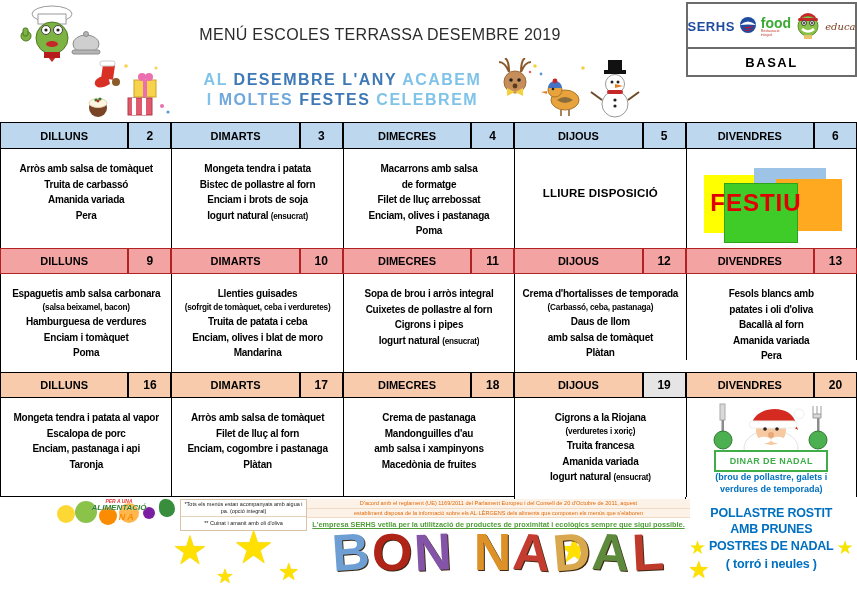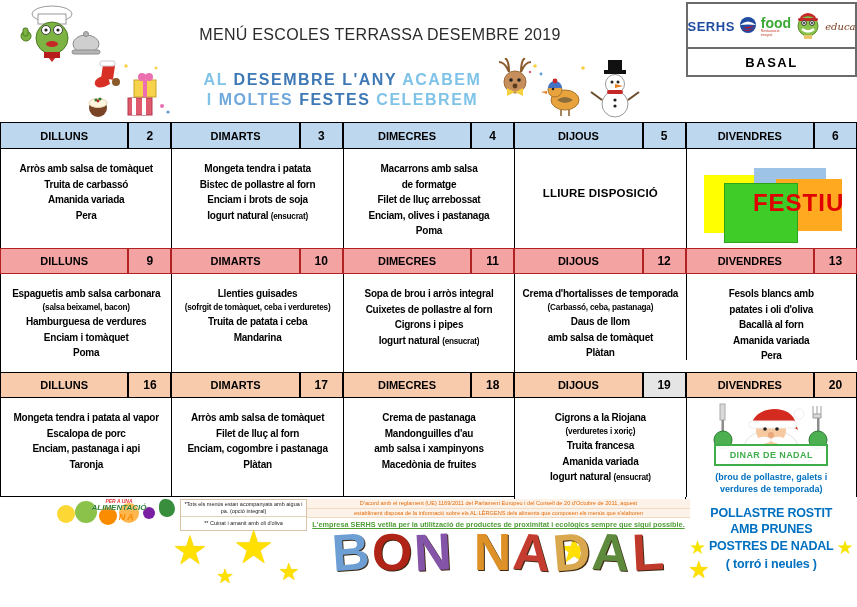--- a/index.html
+++ b/index.html
@@ -43,27 +43,27 @@
   .lliure{display:flex;width:100%;height:100%;align-items:center;justify-content:center;
           font-weight:bold;font-size:11.5px;padding:0;margin-top:-12px;letter-spacing:.2px;}
 
   
   .festiu-wrap{position:relative;width:150px;height:82px;margin:2px auto 0;}
   .festiu-wrap div{position:absolute;}
   .f-yellow{left:8px;top:12px;width:62px;height:58px;background:#FFFF00;}
   .f-blue{left:58px;top:5px;width:72px;height:36px;background:#9DC3E6;}
   .f-orange{left:80px;top:16px;width:66px;height:52px;background:#FFA921;}
   .f-green{left:28px;top:20px;width:72px;height:58px;background:#3FCC29;border:1px solid #2da31c;}
-  .f-label{left:14px;top:26px;width:134px;text-align:right;font-weight:bold;font-size:24px;color:#E00000;letter-spacing:1px;}
+  .f-label{left:14px;top:26px;width:134px;text-align:left;font-weight:bold;font-size:24px;color:#E00000;letter-spacing:1px;}
 
   
   .nadal-cell{overflow:visible;padding-top:2px;}
   .nadal-inner{position:absolute;left:0;top:2px;width:100%;}
   .santa-box{position:relative;width:150px;height:72px;margin:0 auto;background:#fff;}
-  .nadal-badge{position:absolute;left:50%;top:44px;transform:translateX(-50%);width:110px;height:18px;
+  .nadal-badge{position:absolute;left:50%;top:50px;transform:translateX(-50%);width:110px;height:18px;
                background:rgba(255,255,255,.95);border:2px solid #3FAE49;display:flex;align-items:center;justify-content:center;
                color:#3FAE49;font-weight:bold;font-size:9px;letter-spacing:.4px;}
   .nadal-line{color:#0070C0;font-weight:bold;font-size:12.5px;line-height:1.25;letter-spacing:-.2px;}
   .nadal-small{color:#0070C0;font-weight:bold;font-size:9px;line-height:1.3;width:140px;margin:0 auto 4px;}
   .nadal-gap{height:7px;}
   .stars-row{display:flex;align-items:center;justify-content:center;gap:3px;}
   .mini-star{color:#F5E400;font-size:19px;line-height:1;}
   .border-ext{position:absolute;left:685px;top:497px;height:25px;border-left:1px solid #000;}
 
   
@@ -282,20 +282,21 @@
           <div class="menu-line">Espaguetis amb salsa carbonara</div>
           <div class="menu-line small-line">(salsa beixamel, bacon)</div>
           <div class="menu-line">Hamburguesa de verdures</div>
           <div class="menu-line">Enciam i tomàquet</div>
           <div class="menu-line">Poma</div>
         </div>
         <div class="day-cell" style="height: 98px;">
           <div class="menu-line">Llenties guisades</div>
           <div class="menu-line small-line">(sofrgit de tomàquet, ceba i verduretes)</div>
           <div class="menu-line">Truita de patata i ceba</div>
+          <div class="menu-line">Enciam, olives i blat de moro</div>
           <div class="menu-line">Mandarina</div>
         </div>
         <div class="day-cell" style="height: 98px;">
           <div class="menu-line">Sopa de brou i arròs integral</div>
           <div class="menu-line">Cuixetes de pollastre al forn</div>
           <div class="menu-line">Cigrons i pipes</div>
           <div class="menu-line">Iogurt natural <span class="small-inline">(ensucrat)</span></div>
         </div>
         <div class="day-cell" style="height: 98px;">
           <div class="menu-line">Crema d'hortalisses de temporada</div>

